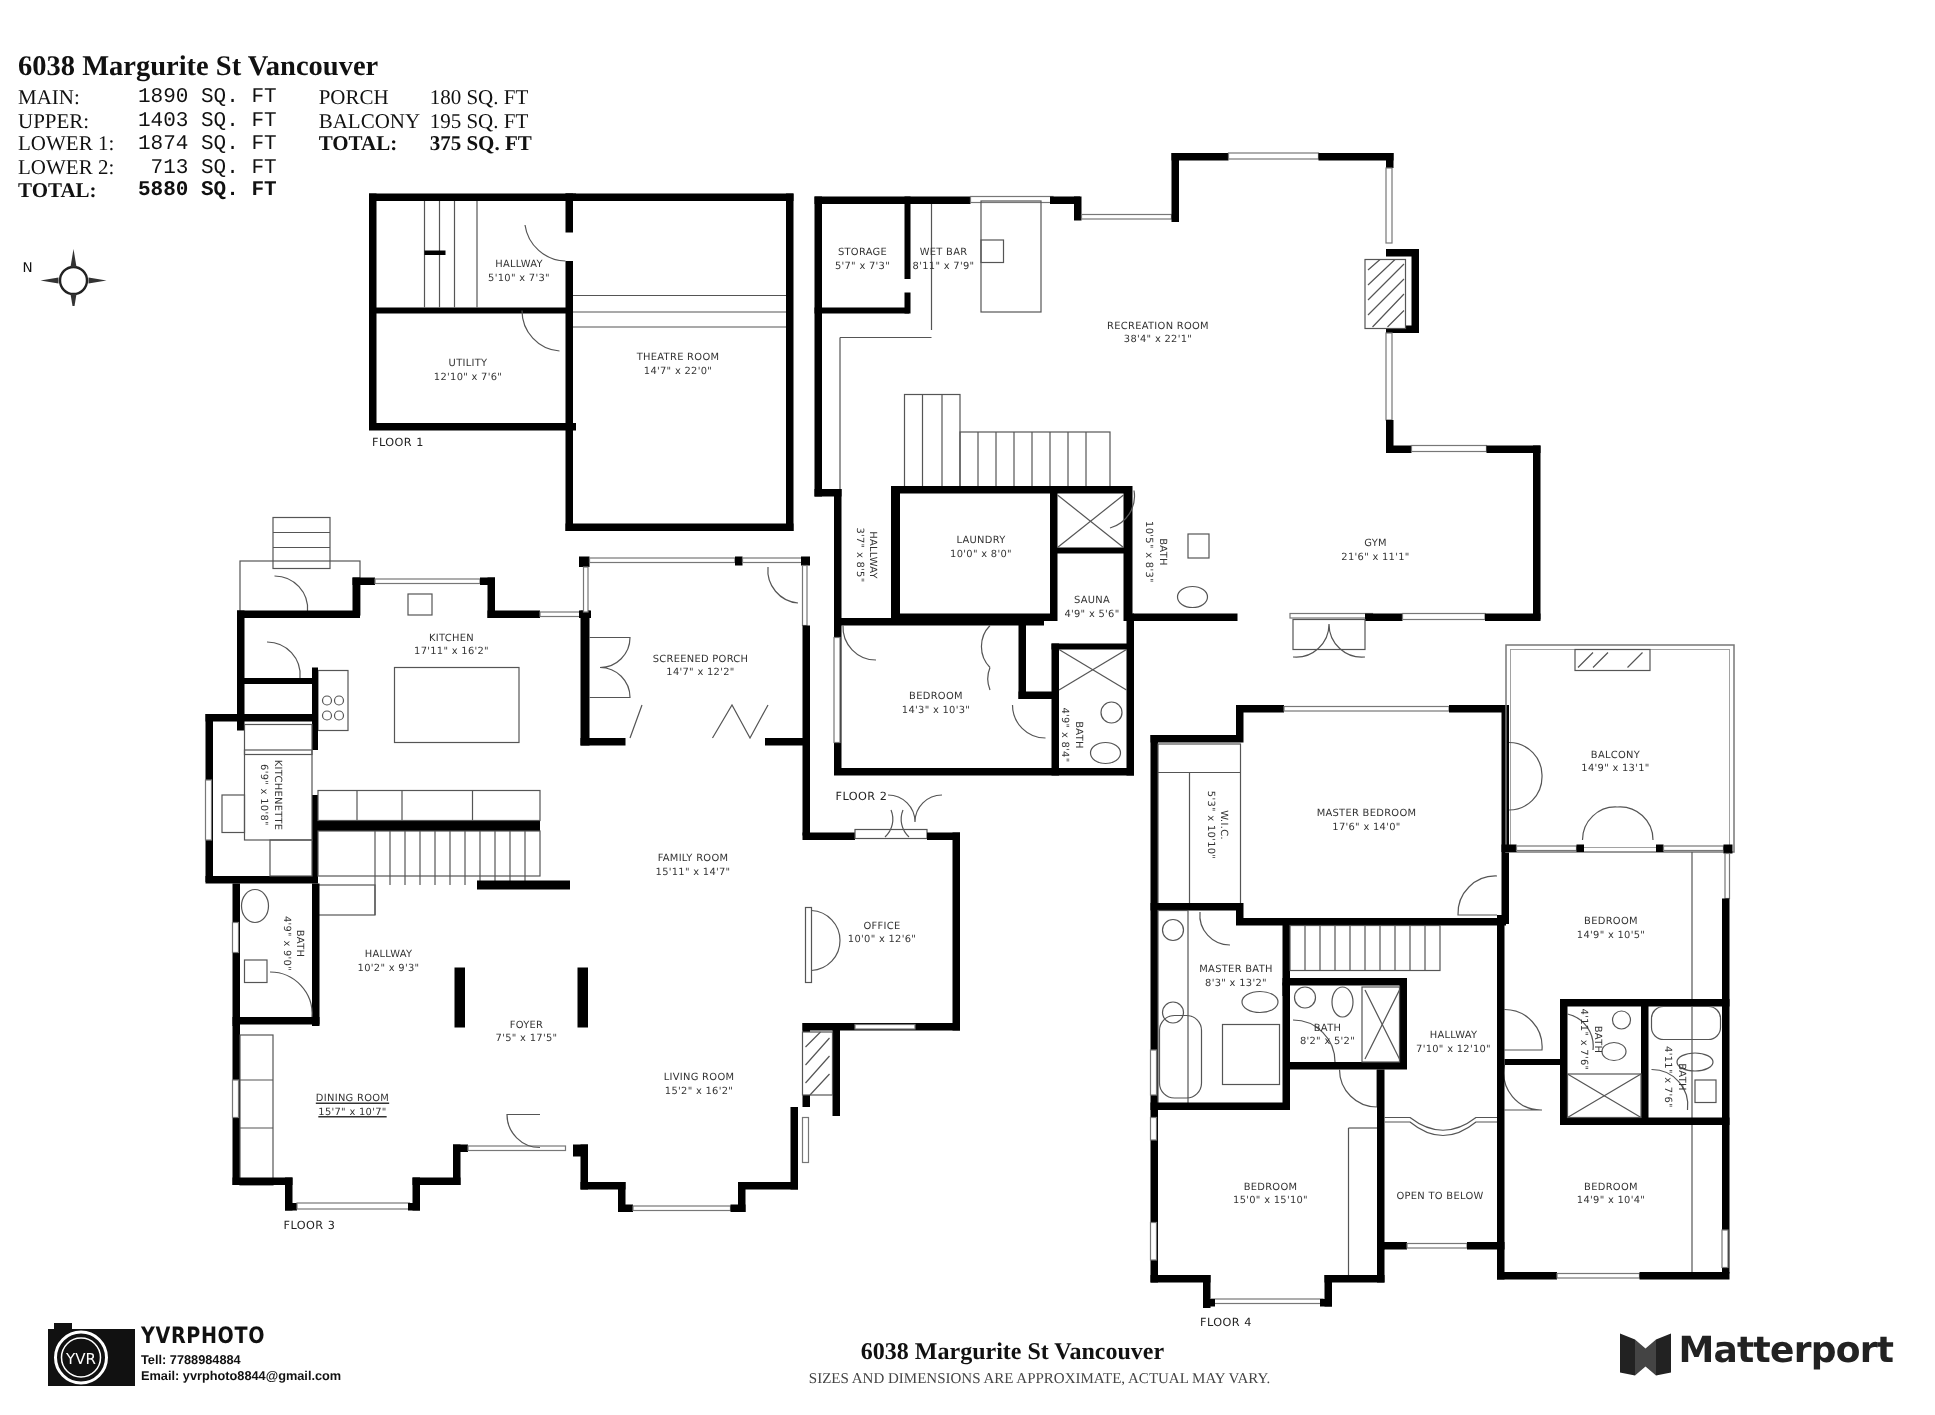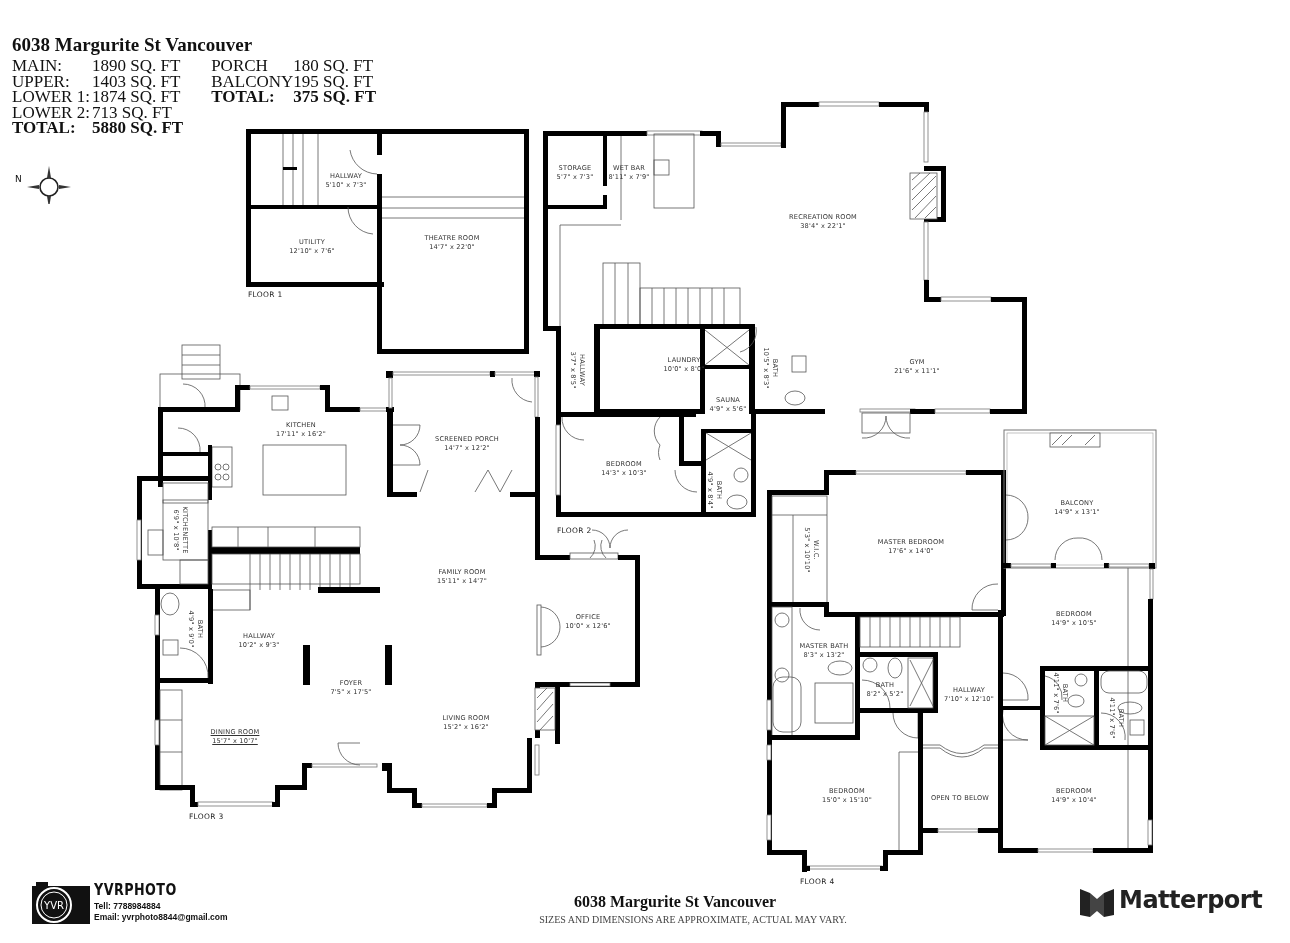--- a/index.html
+++ b/index.html
@@ -1,23 +1,23 @@
 <!DOCTYPE html>
 <html><head>
 <meta charset="utf-8">
 <style>
   html,body{margin:0;padding:0;background:#fff;}
   body{width:1290px;height:943px;position:relative;overflow:hidden;font-family:"Liberation Sans",sans-serif;color:#111;}
   .abs{position:absolute;}
   .hdr-title{left:12px;top:34px;font-family:"Liberation Serif",serif;font-weight:bold;font-size:19px;white-space:nowrap;}
-  .stats{left:12px;top:58px;font-family:"Liberation Serif",serif;font-size:17px;line-height:15.5px;}
+  .stats{left:12px;top:58px;font-family:"Liberation Serif",serif;font-size:14px;line-height:15.5px;}
   .stats table{border-collapse:collapse;}
   .stats td{padding:0;white-space:nowrap;}
   .stats td.l{width:80px;}
-  .stats td.v{width:68px;padding-right:28px;}
+  .stats td.v{width:68px;text-align:right;padding-right:28px;font-family:Liberation Mono, monospace;}
   .stats td.l2{width:74px;}
   .stats td.v2{width:60px;text-align:left;}
   .stats .b{font-weight:bold;}
   svg.plan{position:absolute;left:0;top:0;}
   .wall{fill:#000;}
   .thin{fill:none;stroke:#555;stroke-width:0.8;}
   .win{fill:#fff;stroke:#777;stroke-width:0.8;}
   .room-label{position:absolute;transform:translate(-50%,-50%);text-align:center;font-family:"DejaVu Sans",sans-serif;font-size:6.6px;line-height:9px;color:#333;white-space:nowrap;letter-spacing:0.2px;}
   .room-label.v{transform:translate(-50%,-50%) rotate(90deg);}
   .floor-label{position:absolute;font-family:"DejaVu Sans",sans-serif;font-size:7.5px;color:#222;letter-spacing:0.3px;}
@@ -460,29 +460,29 @@
 <div class="floor-label" style="left:248px;top:290px;">FLOOR 1</div>
 
 <div class="room-label" style="left:575px;top:173px;">
     <div>STORAGE</div>
     <div>5'7" x 7'3"</div>
   </div>
 <div class="room-label" style="left:629px;top:173px;">
     <div>WET BAR</div>
     <div>8'11" x 7'9"</div>
   </div>
-<div class="room-label" style="left:823px;top:222px;">
+<div class="room-label" style="left:772px;top:222px;">
     <div>RECREATION ROOM</div>
     <div>38'4" x 22'1"</div>
   </div>
 <div class="room-label v" style="left:577px;top:370px;">
     <div>HALLWAY</div>
     <div>3'7" x 8'5"</div>
   </div>
-<div class="room-label" style="left:684px;top:365px;text-align:center;">
+<div class="room-label" style="left:654px;top:365px;text-align:center;">
     <div>LAUNDRY</div>
     <div>10'0" x 8'0"</div>
   </div>
 <div class="room-label v" style="left:770px;top:368px;">
     <div>BATH</div>
     <div>10'5" x 8'3"</div>
   </div>
 <div class="room-label" style="left:728px;top:405px;">
     <div>SAUNA</div>
     <div>4'9" x 5'6"</div>

